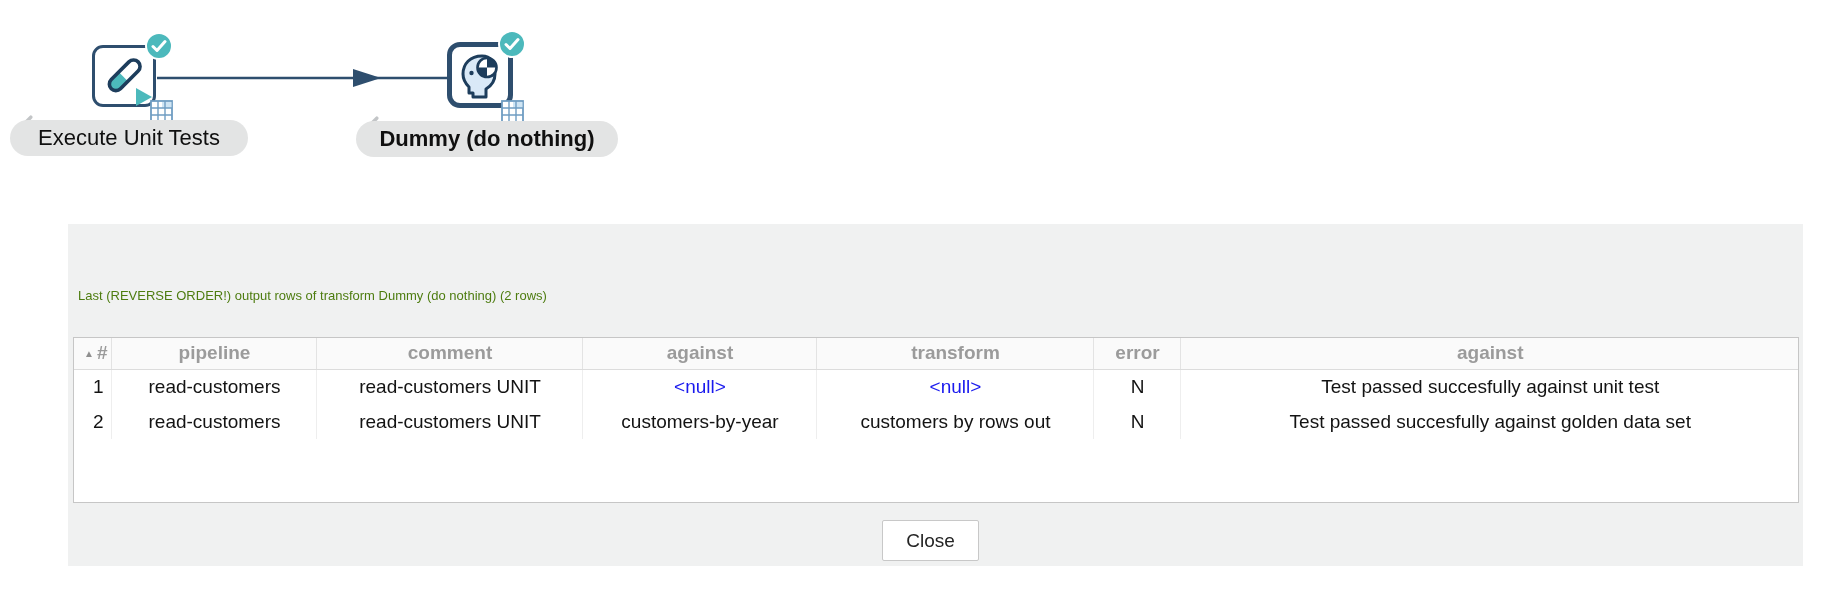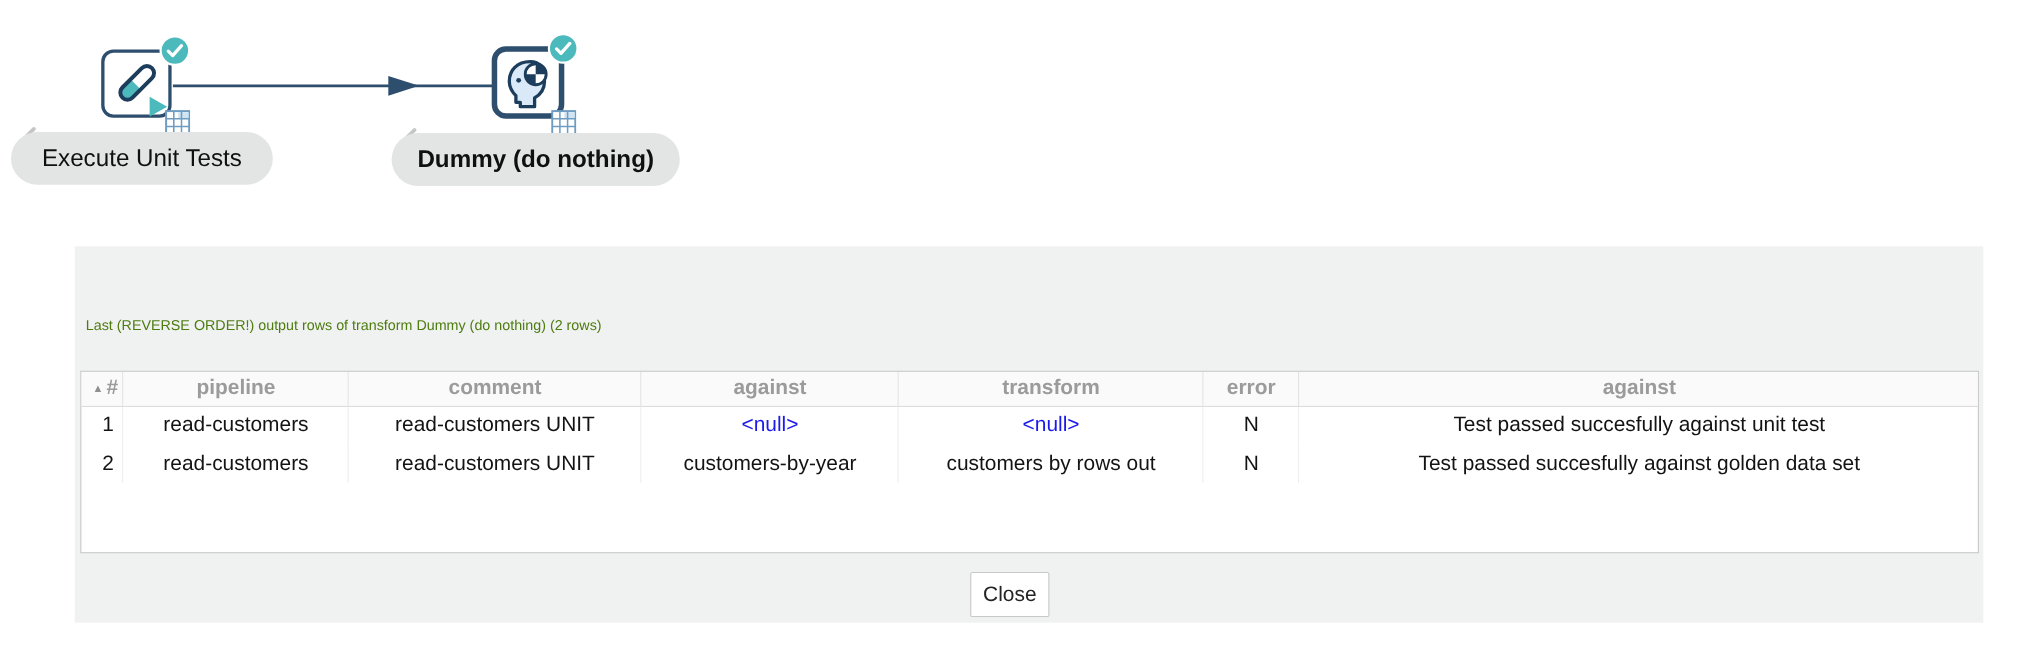--- a/index.html
+++ b/index.html
@@ -41,21 +41,21 @@
   .tube-liquid{fill:var(--teal);}
   .play-tri{position:absolute;left:135px;top:87px;width:18px;height:20px;}
   .play-tri polygon{fill:var(--teal);}
 
   .head-svg{width:50px;height:50px;}
   .head-shape{fill:var(--head-blue);stroke:var(--navy);stroke-width:3;stroke-linejoin:round;}
   .head-eye{fill:var(--navy);}
   .marker-circle{fill:#fff;stroke:var(--navy);stroke-width:2.6;}
   .marker-quad{fill:var(--navy);}
 
-  .pill{position:absolute;height:48px;background:var(--pill-gray);border-radius:24px;display:flex;align-items:center;justify-content:center;}
+  .pill{position:absolute;height:36px;background:var(--pill-gray);border-radius:24px;display:flex;align-items:center;justify-content:center;}
   .pill1{left:10px;top:120px;width:238px;}
   .pill2{left:356px;top:121px;width:262px;font-weight:bold;}
   .pill-label{font-size:22px;color:#101010;white-space:nowrap;}
   .pencil{position:absolute;width:17px;height:17px;opacity:.85;}
   .pencil1{left:18px;top:113px;}
   .pencil2{left:364px;top:114px;}
   .pencil path{fill:#b9bcbe;}
 
   
   .dialog{position:absolute;left:68px;top:224px;width:1735px;height:342px;background:var(--body-gray);}
@@ -79,21 +79,21 @@
   table{border-collapse:collapse;table-layout:fixed;width:100%;}
   th,td{font-size:19px;text-align:center;white-space:nowrap;overflow:hidden;}
   thead th{height:31px;background:#fafafa;color:#9b9b9b;font-weight:700;border-bottom:1px solid #dcdcdc;border-left:1px solid #e3e3e3;padding:2px 8px 2px 10px;}
   thead th:first-child{border-left:none;}
   tbody td{height:35px;color:#131313;border-left:1px solid #eeeeee;padding:2px 8px 2px 10px;}
   tbody td:first-child{border-left:none;}
   .col-num{text-align:right;padding-right:7px;}
   .null-cell{color:var(--null-blue);}
   .sort-tri{font-size:10px;color:#8f8f8f;margin-right:3px;vertical-align:2px;}
 
-  .footer-close{position:absolute;left:814px;top:296px;width:72px;height:41px;background:#fff;border:1px solid #c8c8c8;border-radius:2px;font-size:19px;color:#242424;font-family:"Liberation Sans",sans-serif;cursor:pointer;}
+  .footer-close{position:absolute;left:814px;top:296px;width:97px;height:41px;background:#fff;border:1px solid #c8c8c8;border-radius:2px;font-size:19px;color:#242424;font-family:"Liberation Sans",sans-serif;cursor:pointer;}
 </style>
 </head>
 <body>
 
 <div class="page">
 
   <div class="canvas">
 
     <svg class="conn-svg" viewBox="0 0 292 28">
       <line class="conn-line" x1="0" y1="14" x2="292" y2="14"></line>

